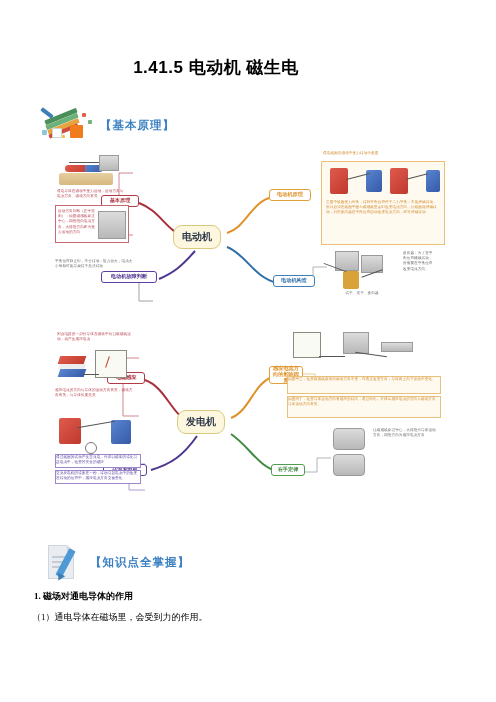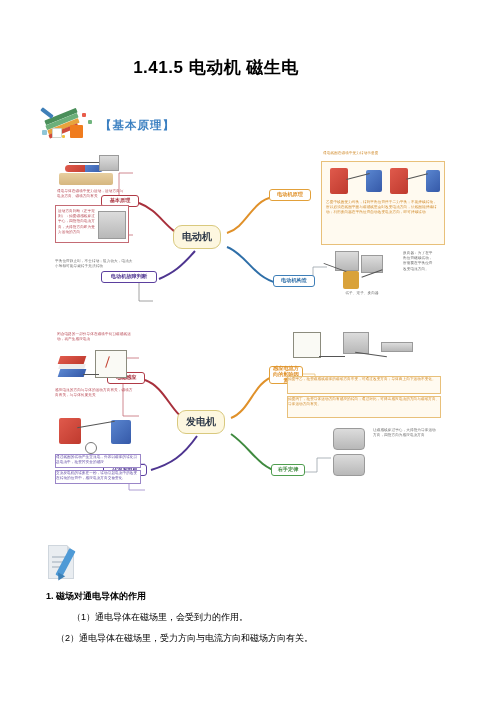--- a/index.html
+++ b/index.html
@@ -109,23 +109,23 @@
   .ill{position:absolute;}
   .mag-red{background:linear-gradient(135deg,#e05a4c,#bf3a2e);}
   .mag-blue{background:linear-gradient(135deg,#5a86d0,#3559a8);}
   .wood{background:linear-gradient(#e8cfa0,#d6b780);}
   .gray-box{background:linear-gradient(#dcdcdc,#b8b8b8);border:1px solid #9a9a9a;}
   .meter{background:#fafaf5;border:1.2px solid #8c8c7e;}
   .coil{background:#d9a23a;}
   .wire{background:#555;}
 
   
-  .kt{position:absolute;left:34px;font-family:Liberation Sans, sans-serif;color:#000;margin-left:12px;}
+  .kt{position:absolute;left:34px;font-family:Liberation Serif, serif;color:#000;}
   .kt-h{font-size:9px;font-weight:700;top:590px;}
-  .kt-l1{font-size:9px;top:611px;left:60px;}
+  .kt-l1{font-size:9px;top:611px;left:32px;}
   .kt-l2{font-size:9px;top:632px;left:44px;}
 </style>
 </head>
 <body>
 
 <div class="page">
 
   <div class="doc-title">1.41.5 电动机  磁生电</div>
 
   <div class="sec sec1">
@@ -306,19 +306,19 @@
 
   <div class="sec sec2">
     <span class="icon-note">
       <span class="sheet"></span>
       <i class="ln l1"></i>
         <i class="ln l2"></i>
         <i class="ln l3"></i>
       <span class="pen"></span>
         <span class="nib"></span>
     </span>
+    <span class="sec-label">【知识点全掌握】</span>
   </div>
 
   <div class="kt kt-h">1. 磁场对通电导体的作用</div>
   <div class="kt kt-l1">（1）通电导体在磁场里，会受到力的作用。</div>
-  <div class="kt kt-l2">（2）通电导体在磁场里，受力方向与电流方向和磁场方向有关。</div>
 
 </div>
 
 </body></html>

